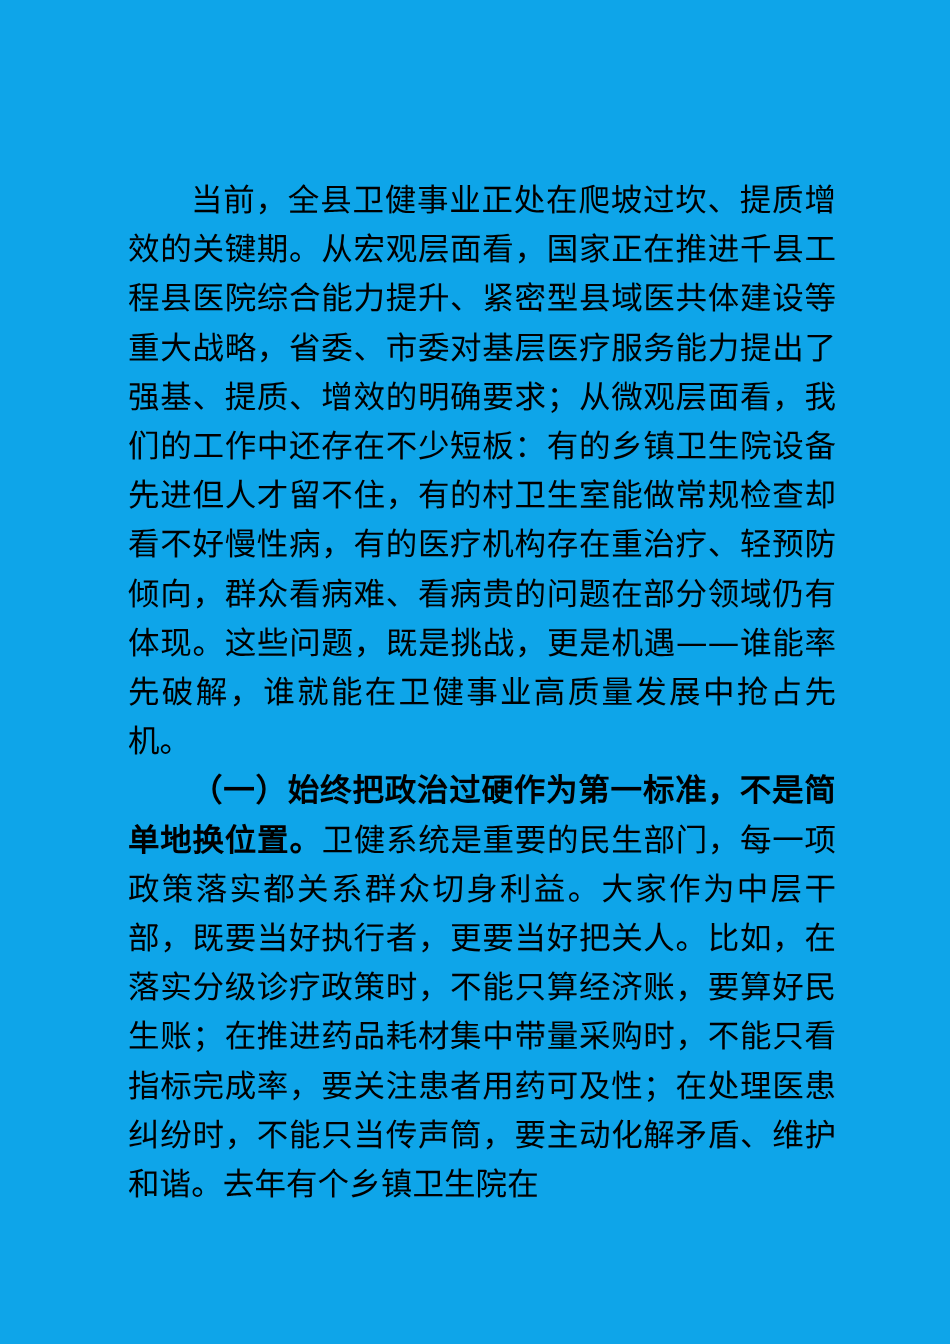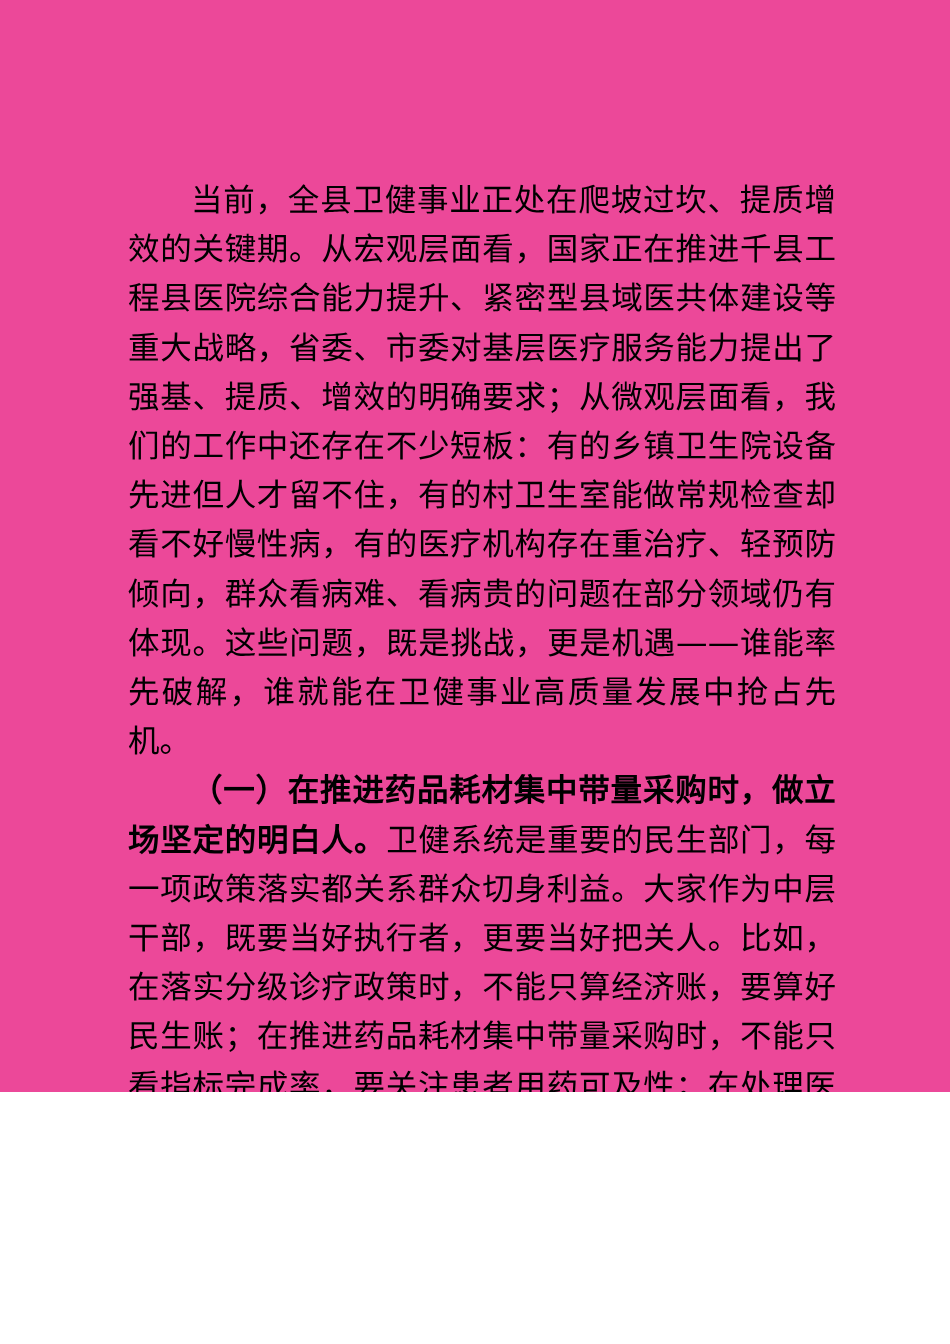--- a/index.html
+++ b/index.html
@@ -5,22 +5,22 @@
 <style>
   html, body {
     margin: 0;
     padding: 0;
     background: #ffffff;
   }
 
   .page {
     position: relative;
     width: 950px;
-    height: 1092px;
-    background: #ec4899;
+    height: 1344px;
+    background: #0ea5e9;
     overflow: hidden;
     box-sizing: border-box;
   }
 
   .doc-body {
     position: absolute;
     left: 128px;
     top: 176px;
     width: 708px;
   }
@@ -53,17 +53,17 @@
 
 <div class="page">
   <div class="doc-body">
 
     <p class="para">
       <span>当前，全县卫健事业正处在爬坡过坎、提质增效的关键期。从宏观层面看，国家正在推进千县工程县医院综合能力提升、紧密型县域医共体建设等重大战略，省委、市委对基层医疗服务能力提出了强基、提质、增效的明确要求；从微观层面看，我们的工作中还存在不少短板：有的乡镇卫生院设备先进但人才留不住，有的村卫生室能做常规检查却看不好慢性病，有的医疗机构存在重治疗、轻预防倾向，群众看病难、看病贵的问题在部分领域仍有体现。这些问题，既是挑战，更是机遇——谁能率先破解，谁就能在卫健事业高质量发展中抢占先机。</span>
     </p>
 
 
     <p class="para">
-      <span class="bold-lead">（一）在推进药品耗材集中带量采购时，做立场坚定的明白人。</span><span>卫健系统是重要的民生部门，每一项政策落实都关系群众切身利益。大家作为中层干部，既要当好执行者，更要当好把关人。比如，在落实分级诊疗政策时，不能只算经济账，要算好民生账；在推进药品耗材集中带量采购时，不能只看指标完成率，要关注患者用药可及性；在处理医患纠纷时，不能只当传声筒，要主动化解矛盾、维护和谐。去年有个乡镇卫生院在</span>
+      <span class="bold-lead">（一）始终把政治过硬作为第一标准，不是简单地换位置。</span><span>卫健系统是重要的民生部门，每一项政策落实都关系群众切身利益。大家作为中层干部，既要当好执行者，更要当好把关人。比如，在落实分级诊疗政策时，不能只算经济账，要算好民生账；在推进药品耗材集中带量采购时，不能只看指标完成率，要关注患者用药可及性；在处理医患纠纷时，不能只当传声筒，要主动化解矛盾、维护和谐。去年有个乡镇卫生院在</span>
     </p>
 
   </div>
 </div>
 
 </body></html>

